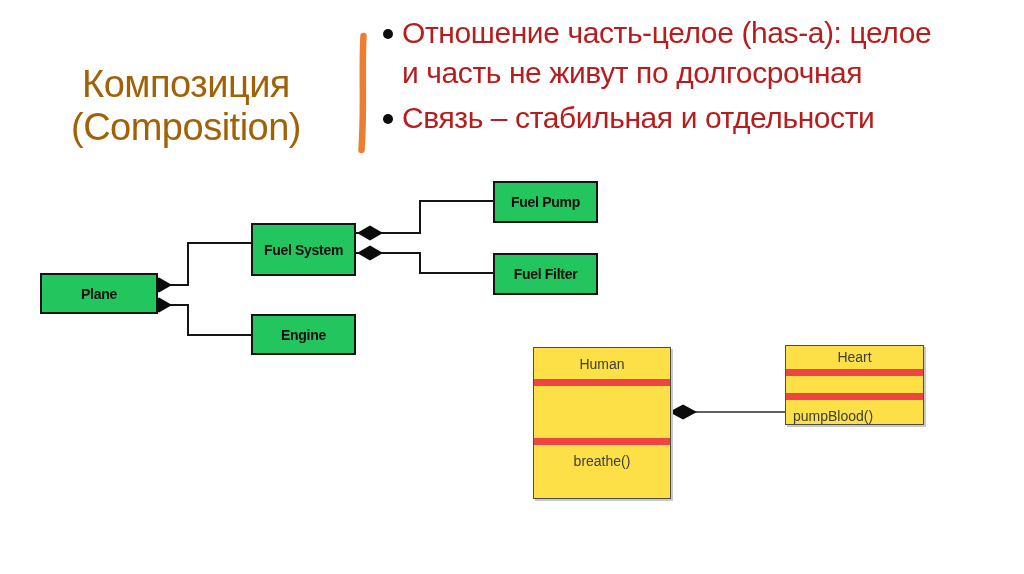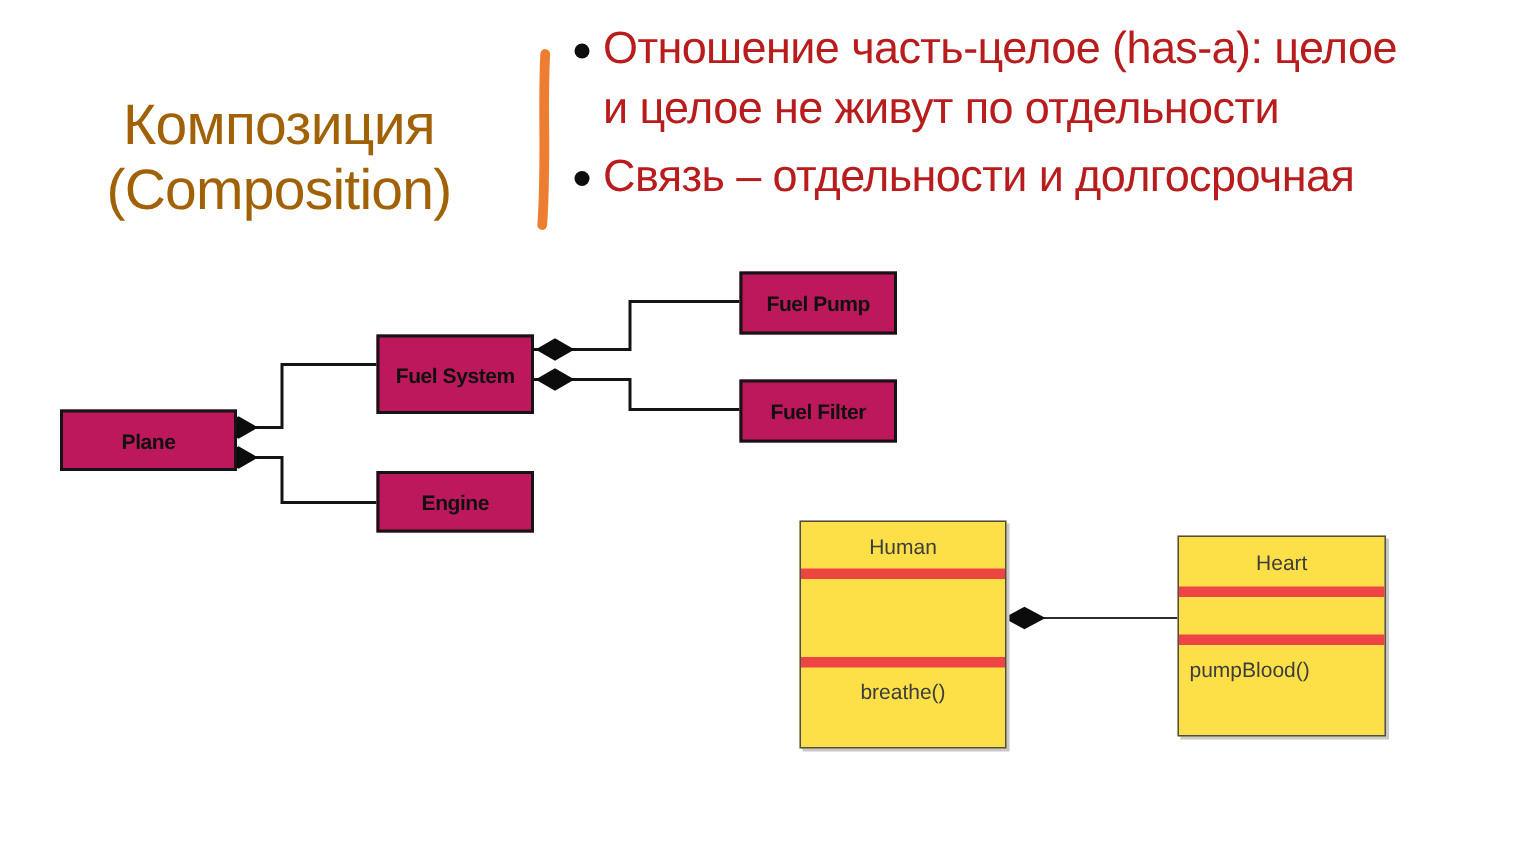--- a/index.html
+++ b/index.html
@@ -26,21 +26,21 @@
   .bullet{display:flex;}
   .bullet + .bullet{margin-top:5px;}
   .bullet .dot{
     flex:0 0 auto;width:10px;height:10px;border-radius:50%;
     background:#0d0d0d;margin:16px 9px 0 0;
   }
   .bullet .lines{flex:1 1 auto;}
   
   .pbox{
     position:absolute;
-    background:#be185d;border:2px solid #141414;
+    background:#22c55e;border:2px solid #141414;
     display:flex;align-items:center;justify-content:center;
     font-weight:bold;font-size:14px;color:#101010;
     letter-spacing:-0.3px;
     box-sizing:border-box;
   }
   .lines-svg{position:absolute;left:0;top:0;pointer-events:none;}
   
   .cbox{
     position:absolute;
     background:#fde047;border:1px solid #4d4d4d;
@@ -93,42 +93,42 @@
   <div class="title">
     <div>Композиция</div>
     <div>(Composition)</div>
   </div>
 
   <div class="bullets">
     <div class="bullet">
       <span class="dot"></span>
       <div class="lines">
         <div>Отношение часть-целое (has-a): целое</div>
-        <div>и целое не живут по отдельности</div>
+        <div>и часть не живут по долгосрочная</div>
       </div>
     </div>
     <div class="bullet">
       <span class="dot"></span>
       <div class="lines">
-        <div>Связь – отдельности и долгосрочная</div>
+        <div>Связь – стабильная и отдельности</div>
       </div>
     </div>
   </div>
 
   <div class="pbox" style="left:40px;top:273px;width:118px;height:41px;">Plane</div>
   <div class="pbox" style="left:251px;top:223px;width:105px;height:53px;">Fuel System</div>
   <div class="pbox" style="left:251px;top:314px;width:105px;height:41px;">Engine</div>
   <div class="pbox" style="left:493px;top:181px;width:105px;height:42px;">Fuel Pump</div>
   <div class="pbox" style="left:493px;top:253px;width:105px;height:42px;text-align:center;">Fuel Filter</div>
 
   <div class="cbox" style="left:533px;top:347px;width:138px;height:152px;">
     <div class="compartment c-title" style="height:31px;">Human</div>
     <div class="compartment" style="height:59px;"></div>
     <div class="compartment c-methods" style="flex:1;text-align:center;">breathe()</div>
   </div>
 
-  <div class="cbox" style="left:785px;top:345px;width:139px;height:134px;margin-top:12px;">
+  <div class="cbox" style="left:785px;top:345px;width:139px;height:80px;">
     <div class="compartment c-title" style="height:33px;">Heart</div>
     <div class="compartment" style="height:32px;"></div>
     <div class="compartment c-methods" style="flex:1;">pumpBlood()</div>
   </div>
 
 </div>
 
 </body></html>

